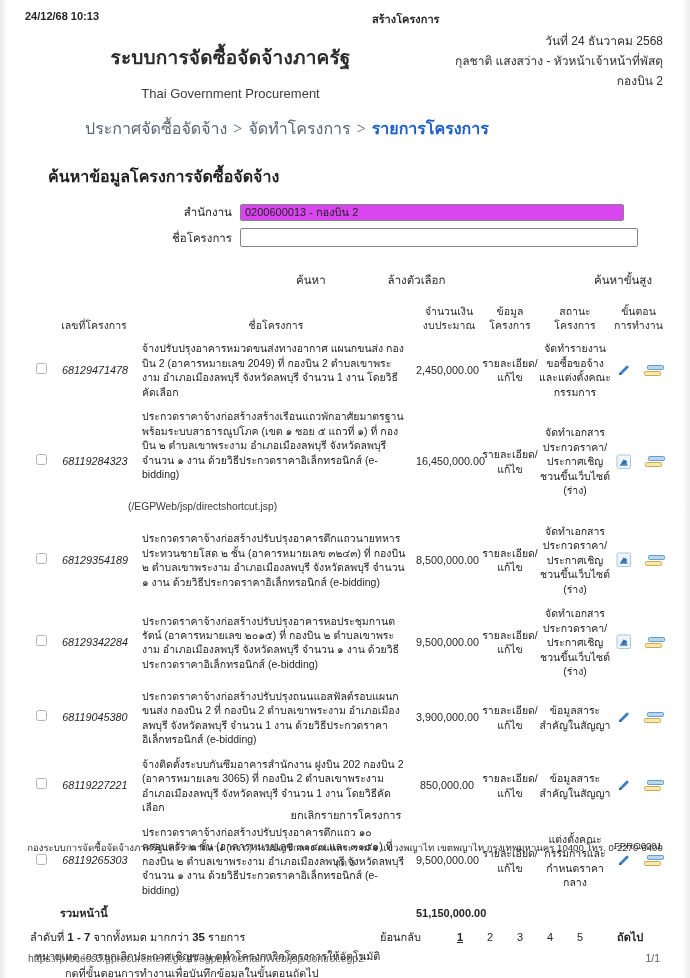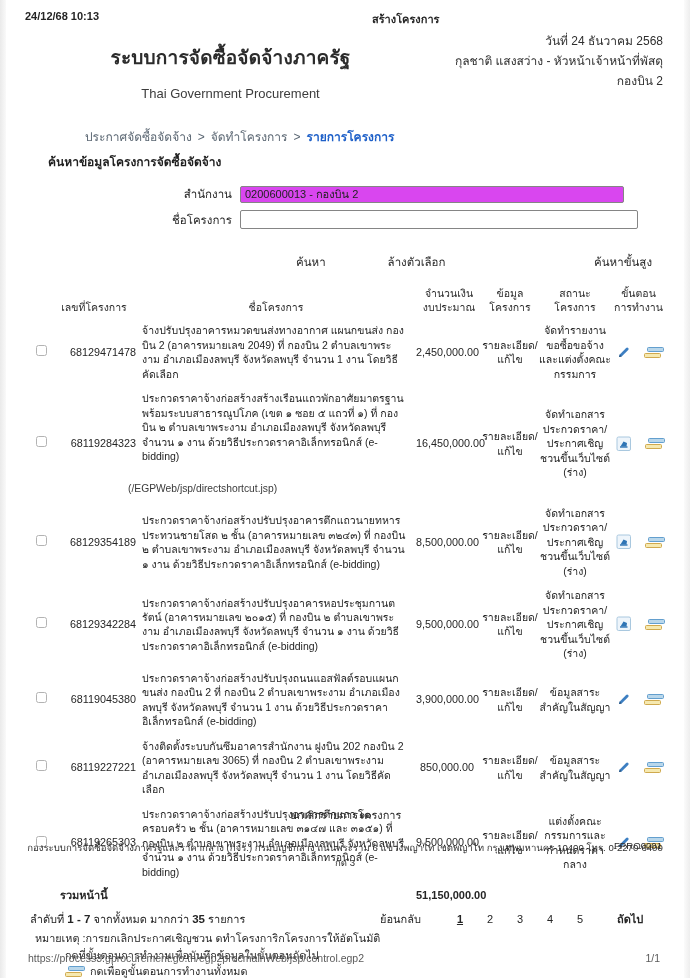--- a/index.html
+++ b/index.html
@@ -18,48 +18,48 @@
   .scan-edge.right { right:0; background: linear-gradient(to left, #dcdcdc, #f7f7f7); opacity:.5; }
 
   
   .hdr { position: relative; height: 148px; }
   .print-datetime { position:absolute; left:25px; top:10px; font-size:11px; font-weight:600; }
   .print-action   { position:absolute; left:372px; top:10px; font-size:11px; font-weight:600; }
   .title-block { position:absolute; left:88px; top:42px; width:285px; text-align:center; }
   .title-th { font-size:19px; font-weight:600; color:#2b2b2b; letter-spacing:.2px; }
   .title-en { font-size:13px; color:#3c3c3c; margin-top:14px; }
   .user-block { position:absolute; right:27px; top:32px; text-align:right; line-height:1.65; font-size:12px; color:#2e2e2e; }
-  .breadcrumb { position:absolute; left:85px; top:127px; font-size:12px; color:#5a6672; }
+  .breadcrumb { position:absolute; left:85px; top:116px; font-size:16px; color:#5a6672;font-family:Liberation Serif, serif; }
   .breadcrumb .sep { margin:0 6px; color:#5a6672; }
   .breadcrumb .crumb { color:#5a6672; cursor:pointer; }
   .breadcrumb .crumb.active { color:#1d5fc8; font-weight:700; }
 
   
-  .search-heading { margin:4px 0 14px 48px; font-size:12px; font-weight:700; color:#1f1f1f; }
+  .search-heading { margin:16px 0 14px 48px; font-size:16px; font-weight:700; color:#1f1f1f; }
   .form-row { display:flex; align-items:center; margin-bottom:7px;padding-left:12px; }
   .form-label { width:228px; text-align:right; padding-right:8px; font-size:11.5px; }
   .inp { border:1px solid #858585; border-radius:2px; background:#fff; height:17px;
          font-family:inherit; font-size:11px; padding:0 4px; color:#222; }
   .inp.office { width:384px; background:#d946ef; }
   .inp.pname  { width:398px; height:19px; }
   .btn-row { display:flex; align-items:center; margin:24px 28px 0 28px; }
   .txt-btn { background:none; border:none; font-family:inherit; font-size:11.5px; color:#2a2a2a; cursor:pointer; }
   .btn-search { margin-left:268px; }
   .btn-clear  { margin-left:62px; }
   .btn-adv    { margin-left:auto; margin-right:10px; }
 
   
   .tbl { margin:16px 25px 0 30px; }
   .trow { display:grid; grid-template-columns:22px 84px 280px 66px 56px 74px 53px; align-items:center; }
   .trow.thead { align-items:end; margin-bottom:4px; }
   .hcell { font-size:10.5px; text-align:center; white-space:pre-line; line-height:1.3; color:#2b2b2b; }
   .cell { font-size:10.5px; line-height:1.38; padding:5px 0; }
   .c-check { text-align:center; }
   .c-check input { width:11px; height:11px; accent-color:#9aa4ad; opacity:.55; cursor:pointer; }
-  .c-num  { font-size:10.8px; text-align:right; padding-left:2px; }
+  .c-num  { font-size:10.8px; text-align:center; padding-left:2px;font-style:italic; }
   .c-name { text-align:left; padding:5px 8px 5px 6px; }
   .row-link { color:#3a3a3a; margin-top:18px; margin-left:-14px; font-size:10.3px; cursor:pointer; }
   .c-amt  { text-align:right; padding-right:8px; font-size:10.8px; }
   .c-info { text-align:center; white-space:pre-line; cursor:pointer; }
   .c-status { text-align:center; white-space:pre-line; }
   .c-step { display:flex; align-items:center; justify-content:flex-start; gap:13px; padding-left:4px; }
   .icon-btn { cursor:pointer; display:inline-flex; }
 
   
   .layers { display:inline-flex; flex-direction:column; width:20px; cursor:pointer; }

